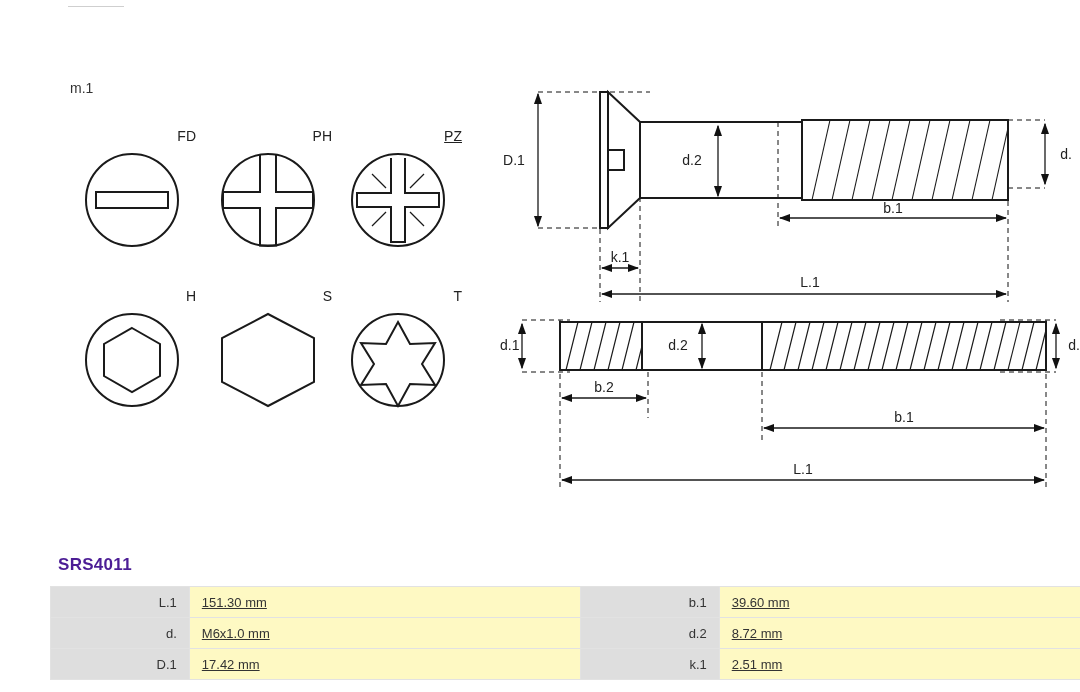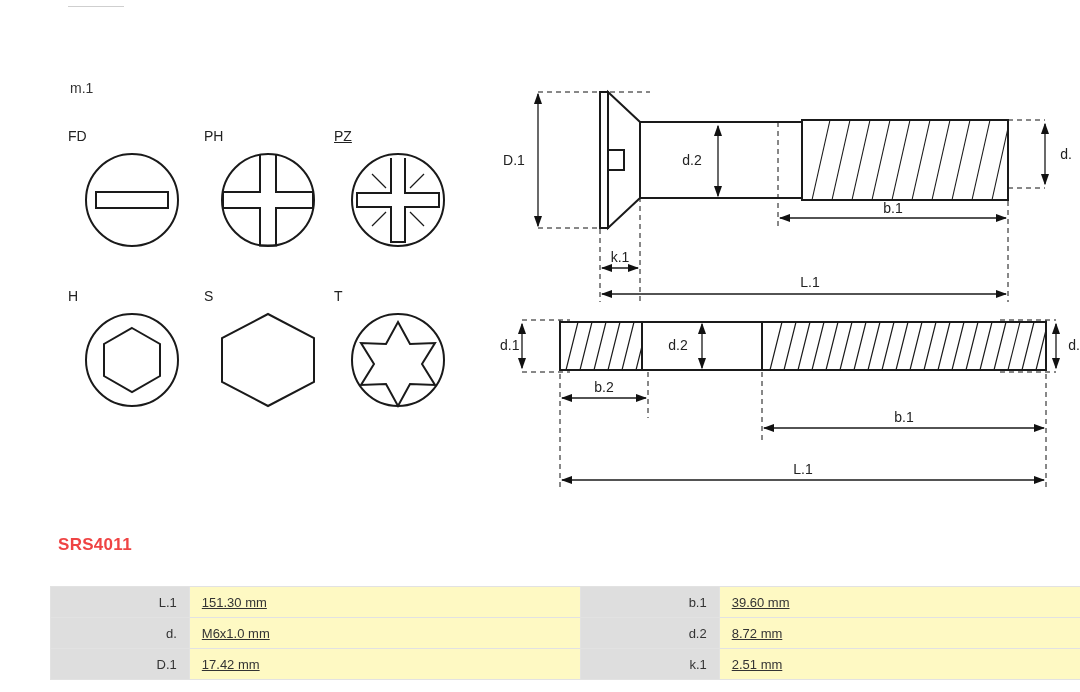--- a/index.html
+++ b/index.html
@@ -40,21 +40,21 @@
   
   .heads {
     position: absolute;
     left: 28px;
     top: 128px;
     width: 400px;
   }
   .head-cell {
     position: absolute;
     width: 128px;
-    text-align: left;
+    text-align: right;
   }
   .head-cell .cap {
     font-size: 14px;
     color: #222;
     margin-bottom: 8px;
     display: block;
   }
   .head-cell .art {
     width: 96px;
     height: 96px;
@@ -99,22 +99,22 @@
   .drawing {
     position: absolute;
   }
   #drawing-screw { left: 460px; top: 70px; }
   #drawing-stud  { left: 460px; top: 300px; }
 
   
   .part-no {
     position: absolute;
     left: 18px;
-    top: 535px;
-    color: #ef4444;
+    top: 555px;
+    color: #4c1d95;
     font-size: 17px;
     font-weight: bold;
     letter-spacing: 0.3px;
   }
   table.specs {
     position: absolute;
     left: 10px;
     top: 586px;
     width: 1060px;
     border-collapse: collapse;

